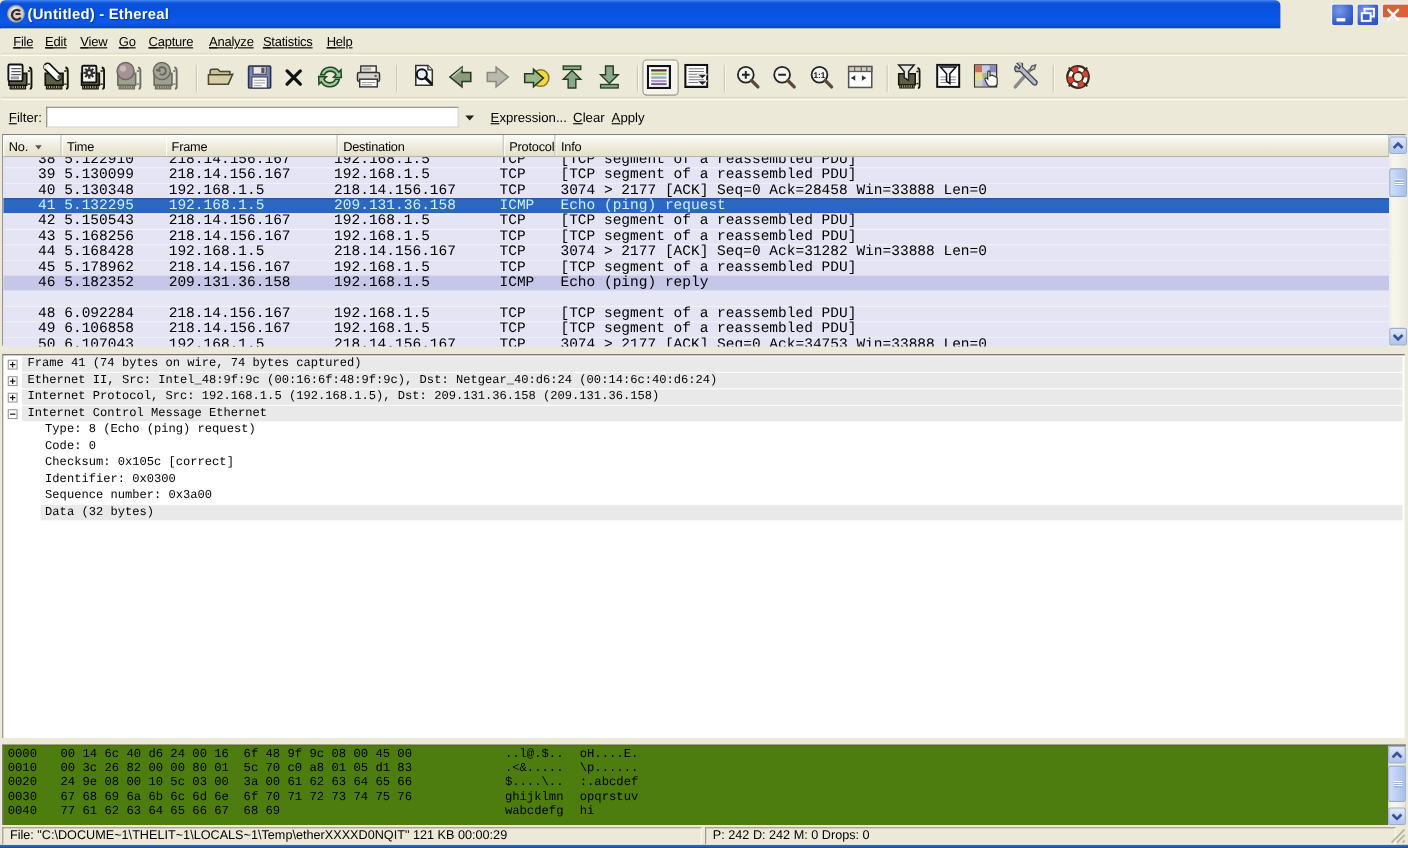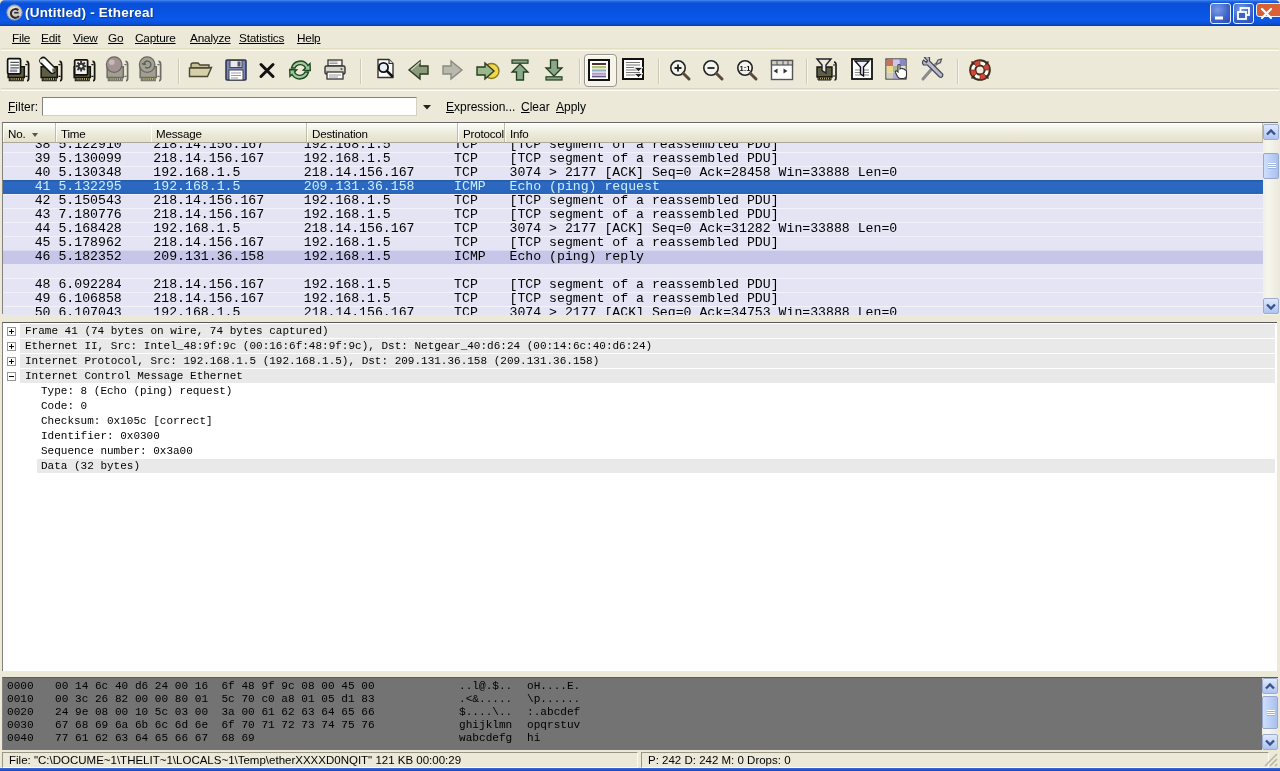--- a/index.html
+++ b/index.html
@@ -1,19 +1,19 @@
 <!DOCTYPE html>
 <html><head><meta charset="utf-8"><title>(Untitled) - Ethereal</title>
 <style>
 * { margin:0; padding:0; box-sizing:border-box; }
 html,body { width:1280px; height:771px; overflow:hidden; background:#ece9d8;
   font-family:"Liberation Sans",sans-serif; position:relative; }
 .abs { position:absolute; }
 
-#title { left:0; top:0; width:1280px; height:26px;
+#title { left:0; top:0; width:1164px; height:26px;
   background:linear-gradient(#4a8af4 0%, #1f64e4 6%, #0a50d8 14%, #0753e2 45%, #0b58ea 78%, #0b51d8 90%, #0a45b4 97%, #0b3d9d 100%);
   border-radius:5px 5px 0 0; }
 #title .txt { position:absolute; left:25px; top:5px; color:#fff; font-size:13.5px; font-weight:bold;
   text-shadow:1px 1px 1px #0d3a86; letter-spacing:0.2px; }
 .tbtn { position:absolute; top:3px; width:21px; height:21px; border-radius:3px;
   border:1px solid #e7f0fc; }
 .tbtn.b { background:radial-gradient(circle at 35% 30%, #7a9ae8, #3b62c8 60%, #2a4bb2); }
 .tbtn.r { background:radial-gradient(circle at 35% 30%, #ee9a7a, #da5d32 55%, #b83c10); }
 
 #menubar { left:1px; top:26px; width:1278px; height:23px; background:#ece9d8; border-bottom:1px solid #e2debe; }
@@ -55,21 +55,21 @@
 
 #dpane { left:2px; top:322px; width:1275px; height:349px; background:#fff;
   border-top:1px solid #5a5a5a; border-left:1px solid #848280; }
 .db { position:absolute; height:14px; right:2px; background:#e9e9e9; }
 .dt { position:absolute; height:15px; font-family:"Liberation Mono",monospace; font-size:11px;
   line-height:14.5px; white-space:pre; color:#000; }
 .xp { position:absolute; left:4px; width:9px; height:9px; background:#fff; border:1px solid #969696; }
 .xp i { position:absolute; left:1px; top:3px; width:5px; height:1px; background:#000; }
 .xp.plus b { position:absolute; left:3px; top:1px; width:1px; height:5px; background:#000; }
 
-#hpane { left:2px; top:677px; width:1276px; height:73px; background:#737373;
+#hpane { left:2px; top:677px; width:1276px; height:73px; background:#4d7c0f;
   border-top:1px solid #5a5a5a; border-left:1px solid #848280; }
 .hxr { position:absolute; left:0; width:1258px; height:13px; }
 .hxr span { position:absolute; top:0; font-family:"Liberation Mono",monospace; font-size:11.1px;
   line-height:13px; white-space:pre; color:#000; }
 .hxr .o { left:4px; }
 .hxr .h { left:52px; }
 
 .stbox { position:absolute; top:752px; height:16px; border:1px solid;
   border-color:#9a9685 #fbfaf3 #fbfaf3 #9a9685; font-size:11.5px; color:#000;
   padding:1px 0 0 6px; white-space:nowrap; overflow:hidden; }
@@ -355,32 +355,32 @@
   <span class="lbl" style="left:520px"><u>C</u>lear</span>
   <span class="lbl" style="left:555px"><u>A</u>pply</span>
 </div>
 
 <div class="abs" id="plist">
   <div id="phead">
     <div class="hc" style="left:0;width:53px">No.&nbsp;&nbsp;<svg width="8" height="6" viewBox="0 0 8 6" style="margin-left:0px">
           <path d="M1 1 h6 l-3 4 z" fill="#555"></path>
         </svg></div>
     <div class="hc" style="left:53px;width:115px">Time</div>
-    <div class="hc" style="left:148px;width:156px">Message</div>
+    <div class="hc" style="left:148px;width:156px">Frame</div>
     <div class="hc" style="left:304px;width:151px">Destination</div>
     <div class="hc" style="left:455px;width:47px">Protocol</div>
     <div class="hc" style="left:502px;width:758px">Info</div>
   </div>
   <div id="pview">
 <div class="r t" style="top:-5px">    38 5.122910    218.14.156.167     192.168.1.5        TCP    [TCP segment of a reassembled PDU]</div>
 <div class="r t" style="top:9px">    39 5.130099    218.14.156.167     192.168.1.5        TCP    [TCP segment of a reassembled PDU]</div>
 <div class="r t" style="top:23px">    40 5.130348    192.168.1.5        218.14.156.167     TCP    3074 &gt; 2177 [ACK] Seq=0 Ack=28458 Win=33888 Len=0</div>
 <div class="r s" style="top:37px">    41 5.132295    192.168.1.5        209.131.36.158     ICMP   Echo (ping) request</div>
 <div class="r t" style="top:51px">    42 5.150543    218.14.156.167     192.168.1.5        TCP    [TCP segment of a reassembled PDU]</div>
-<div class="r t" style="top:65px">    43 7.180776    218.14.156.167     192.168.1.5        TCP    [TCP segment of a reassembled PDU]</div>
+<div class="r t" style="top:65px">    43 5.168256    218.14.156.167     192.168.1.5        TCP    [TCP segment of a reassembled PDU]</div>
 <div class="r t" style="top:79px">    44 5.168428    192.168.1.5        218.14.156.167     TCP    3074 &gt; 2177 [ACK] Seq=0 Ack=31282 Win=33888 Len=0</div>
 <div class="r t" style="top:93px">    45 5.178962    218.14.156.167     192.168.1.5        TCP    [TCP segment of a reassembled PDU]</div>
 <div class="r i" style="top:107px">    46 5.182352    209.131.36.158     192.168.1.5        ICMP   Echo (ping) reply</div>
 <div class="r t" style="top:135px">    48 6.092284    218.14.156.167     192.168.1.5        TCP    [TCP segment of a reassembled PDU]</div>
 <div class="r t" style="top:149px">    49 6.106858    218.14.156.167     192.168.1.5        TCP    [TCP segment of a reassembled PDU]</div>
 <div class="r t" style="top:163px">    50 6.107043    192.168.1.5        218.14.156.167     TCP    3074 &gt; 2177 [ACK] Seq=0 Ack=34753 Win=33888 Len=0</div>
   </div>
   <div class="sb" style="left:1260px;top:0;height:192px"></div>
   <div class="sbtn" style="left:1260px;top:1px">
       <svg width="10" height="7" viewBox="0 0 10 7">

